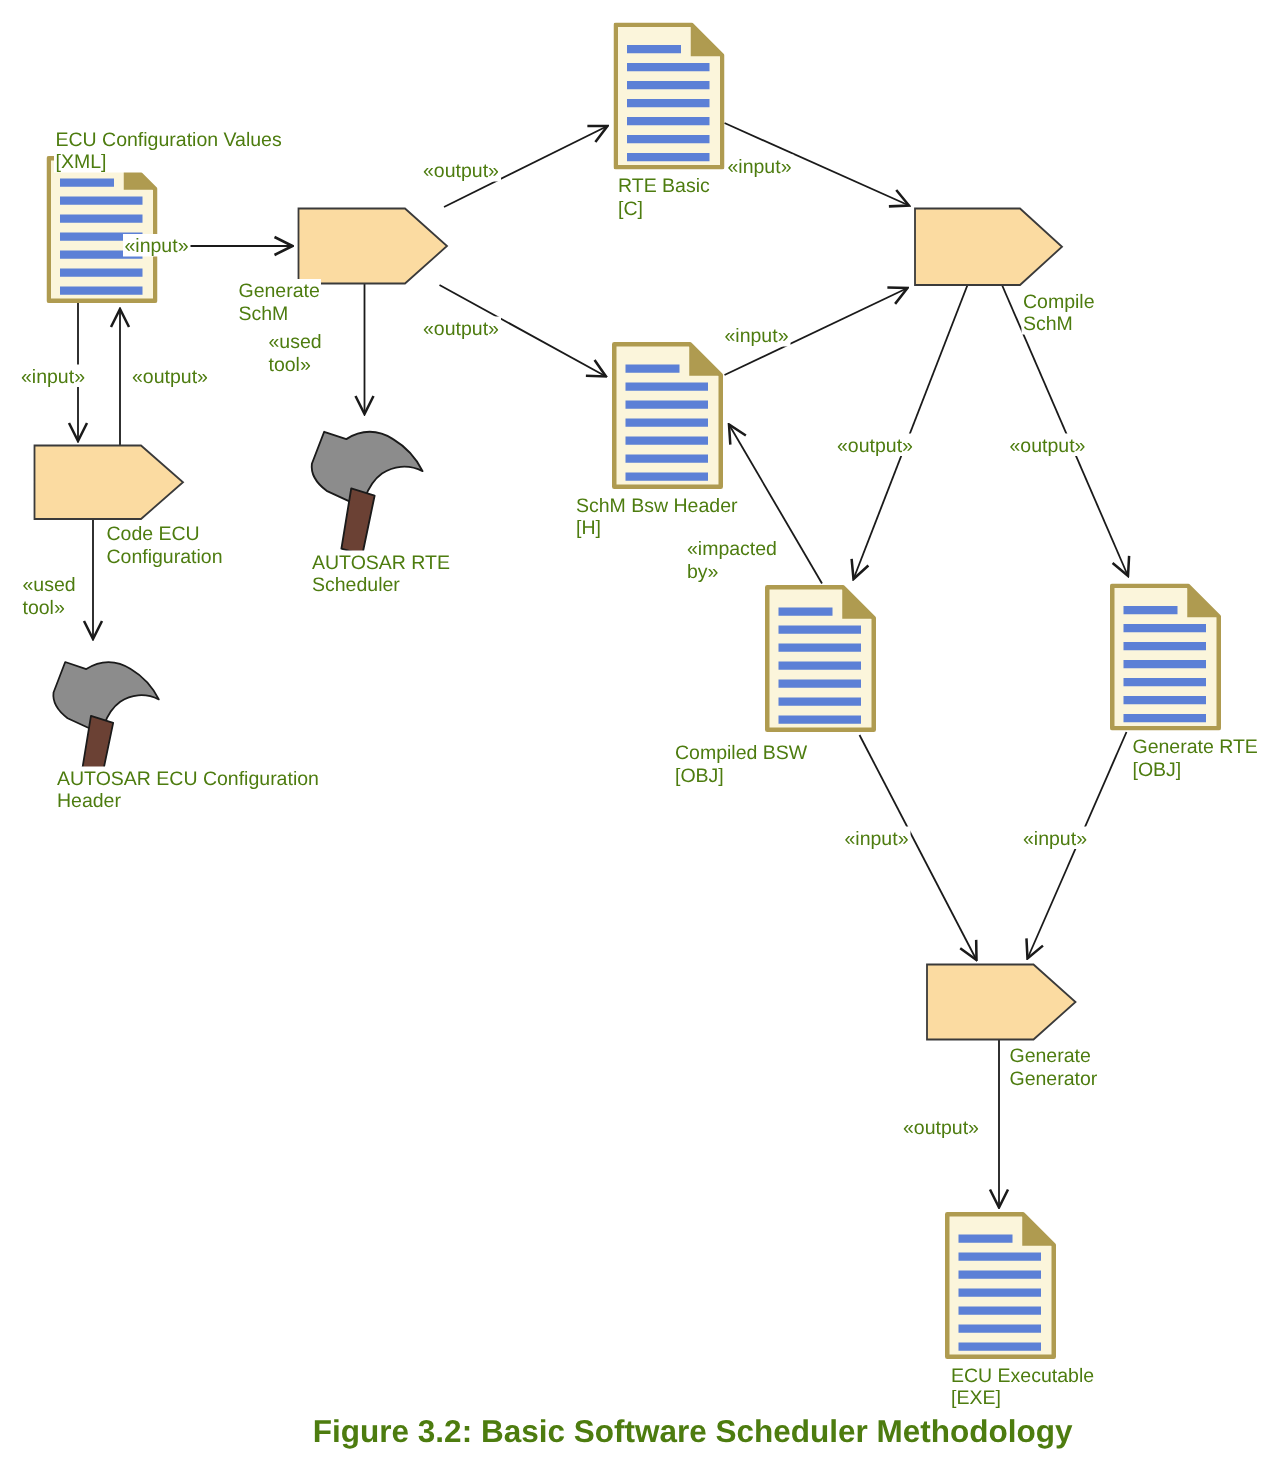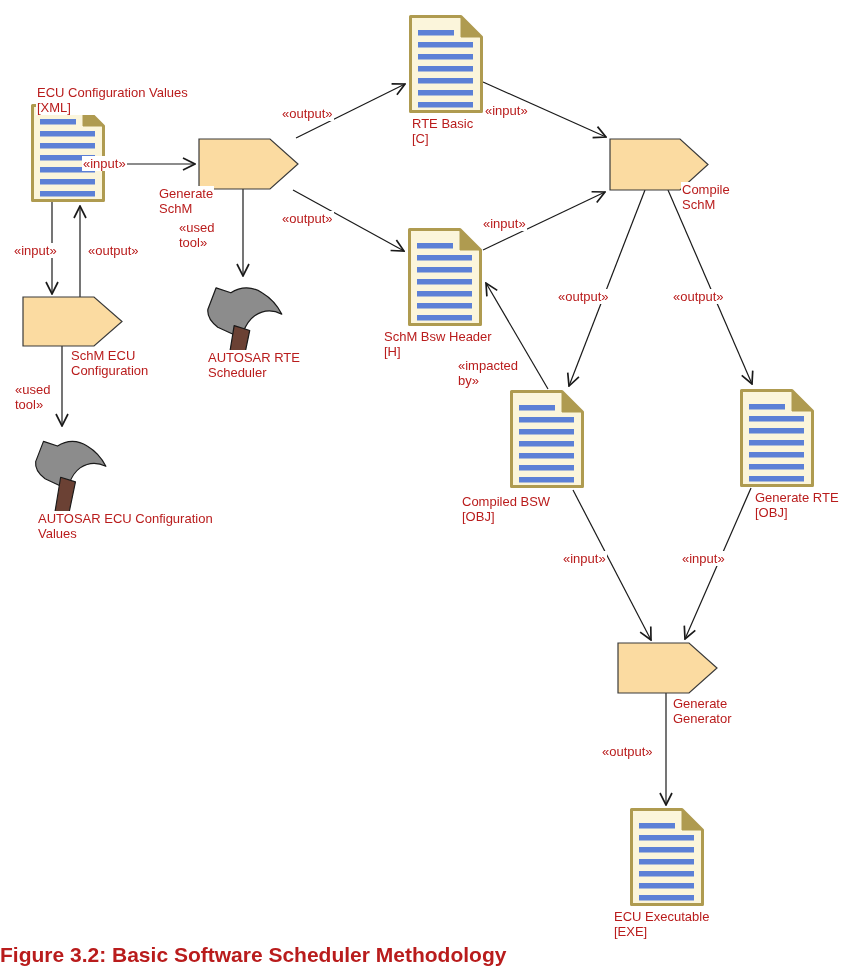--- a/index.html
+++ b/index.html
@@ -1,33 +1,33 @@
 <!DOCTYPE html>
 <html style="--activity-fill: #FBDBA1; --document-fill: #FBF5DB; --document-border: #AF9B50; --stripe-blue: #5C80D6; --hammer-head: #8C8C8C; --hammer-handle: #6B4134; --line-color: #1a1a1a;"><head>
 <meta charset="utf-8">
 <style>
   html,body { margin:0; padding:0; background:#ffffff; }
   #canvas {
     position:relative; width:849px; height:977px; background:#ffffff;
-    font-family:"Liberation Sans", sans-serif; color:#b91c1c; overflow:hidden;
+    font-family:"Liberation Sans", sans-serif; color:#4d7c0f; overflow:hidden;
   }
   #diagram-svg { position:absolute; left:0; top:0; }
   .doc-body   { fill:var(--document-fill); stroke:var(--document-border); stroke-width:3; stroke-linejoin:round; }
   .doc-fold   { fill:var(--document-border); stroke:var(--document-border); stroke-width:1; }
   .doc-stripe { fill:var(--stripe-blue); }
   .activity   { fill:var(--activity-fill); stroke:#3a3a3a; stroke-width:1.2; stroke-linejoin:miter; }
   .edge       { stroke:var(--line-color); stroke-width:1.2; fill:none; }
   .hammer-head   { fill:var(--hammer-head); stroke:#1a1a1a; stroke-width:1.5; stroke-linejoin:round; }
   .hammer-handle { fill:var(--hammer-handle); stroke:#1a1a1a; stroke-width:1.5; stroke-linejoin:round; }
   .lbl {
     position:absolute; font-size:13px; line-height:15px; white-space:nowrap;
     background:#ffffff; padding:0 1px;
   }
   .caption {
-    position:absolute; left:0; top:942px; width:715px; text-align:left;
+    position:absolute; left:0; top:942px; width:715px; text-align:right;
     font-size:21px; font-weight:bold; line-height:26px; background:transparent;
   }
 </style>
 </head>
 <body>
 
 <div id="canvas">
 
   <svg id="diagram-svg" width="849" height="977" viewBox="0 0 849 977">
     <defs>
@@ -96,55 +96,55 @@
     <div>[XML]</div>
   </div>
   <div class="lbl" style="left:411px;top:116px">
     <div>RTE Basic</div>
     <div>[C]</div>
   </div>
   <div class="lbl" style="left:383px;top:329px">
     <div>SchM Bsw Header</div>
     <div>[H]</div>
   </div>
-  <div class="lbl" style="left:461px;top:494px">
+  <div class="lbl" style="left:449px;top:494px">
     <div>Compiled BSW</div>
     <div>[OBJ]</div>
   </div>
   <div class="lbl" style="left:754px;top:490px">
     <div>Generate RTE</div>
     <div>[OBJ]</div>
   </div>
-  <div class="lbl" style="left:613px;top:909px">
+  <div class="lbl" style="left:633px;top:909px">
     <div>ECU Executable</div>
     <div>[EXE]</div>
   </div>
   <div class="lbl" style="left:158px;top:186px">
     <div>Generate</div>
     <div>SchM</div>
   </div>
-  <div class="lbl" style="left:681px;top:182px">
+  <div class="lbl" style="left:681px;top:193px">
     <div>Compile</div>
     <div>SchM</div>
   </div>
   <div class="lbl" style="left:70px;top:348px">
-    <div>SchM ECU</div>
+    <div>Code ECU</div>
     <div>Configuration</div>
   </div>
   <div class="lbl" style="left:672px;top:696px">
     <div>Generate</div>
     <div>Generator</div>
   </div>
-  <div class="lbl" style="left:207px;top:350px">
+  <div class="lbl" style="left:207px;top:367px">
     <div>AUTOSAR RTE</div>
     <div>Scheduler</div>
   </div>
   <div class="lbl" style="left:37px;top:511px">
     <div>AUTOSAR ECU Configuration</div>
-    <div>Values</div>
+    <div>Header</div>
   </div>
 
   <div class="lbl" style="left:82px;top:156px">«input»</div>
   <div class="lbl" style="left:281px;top:106px">«output»</div>
   <div class="lbl" style="left:281px;top:211px">«output»</div>
   <div class="lbl" style="left:484px;top:103px">«input»</div>
   <div class="lbl" style="left:482px;top:216px">«input»</div>
   <div class="lbl" style="left:178px;top:220px">
     <div>«used</div>
     <div>tool»</div>

